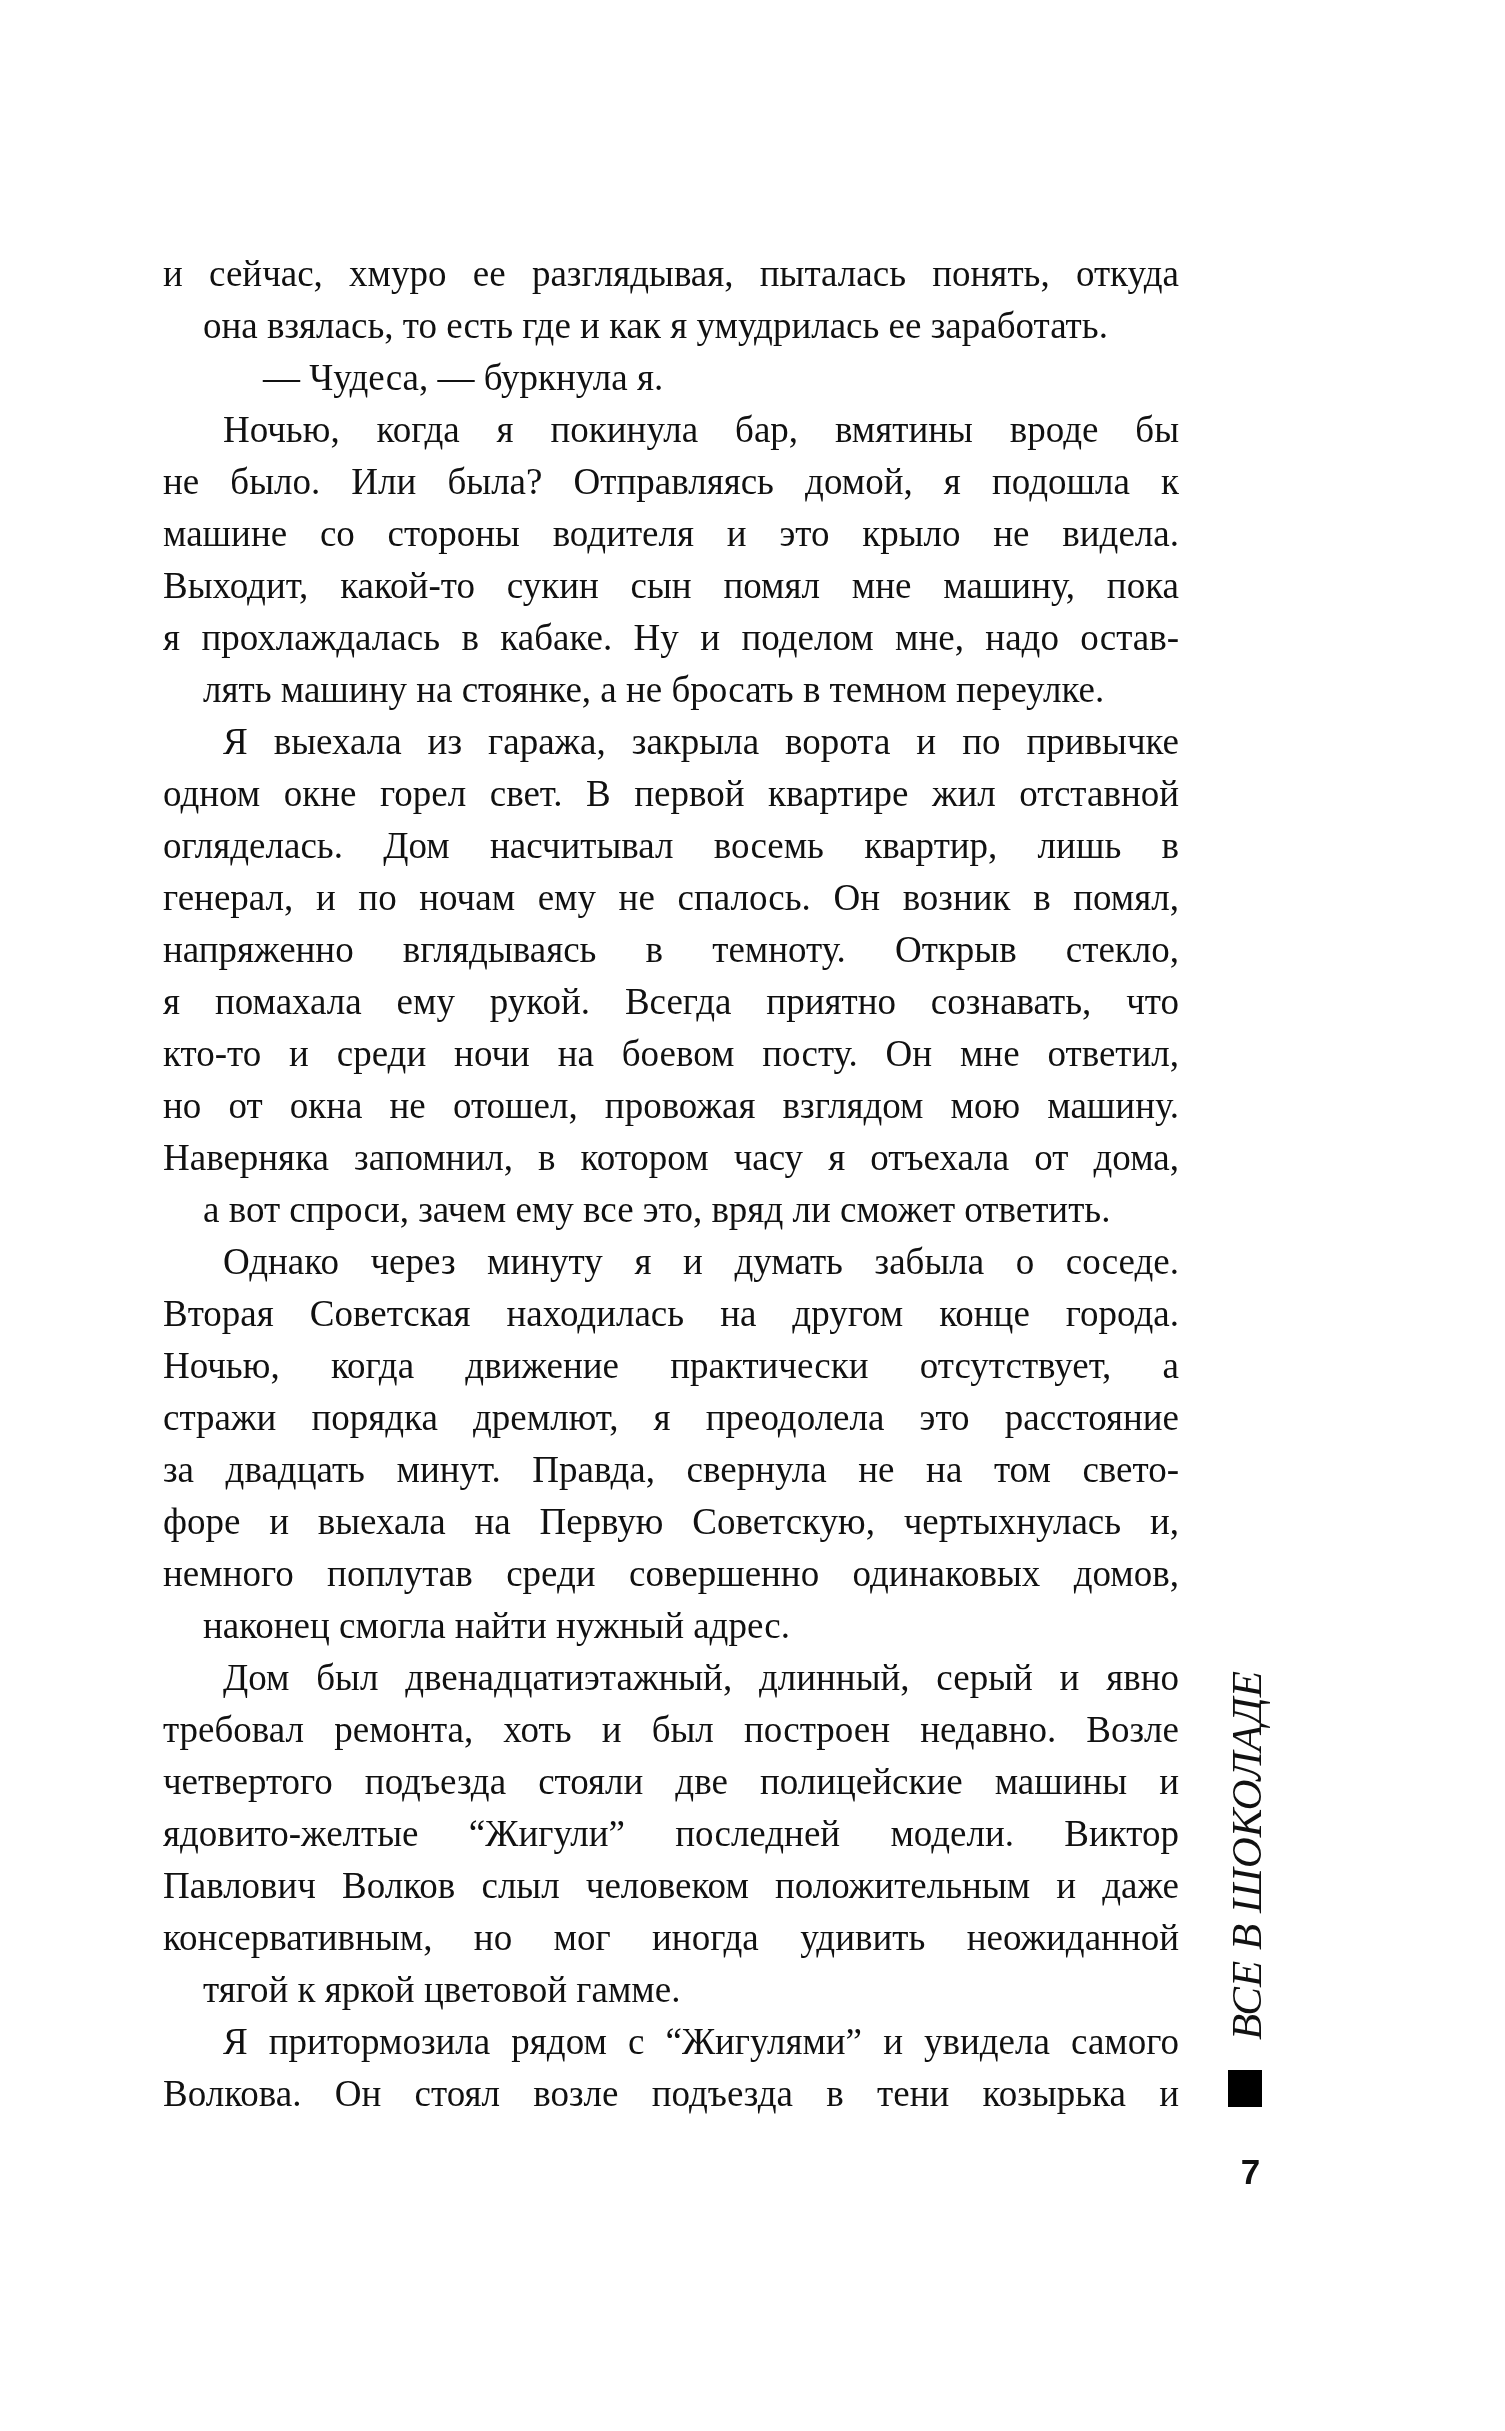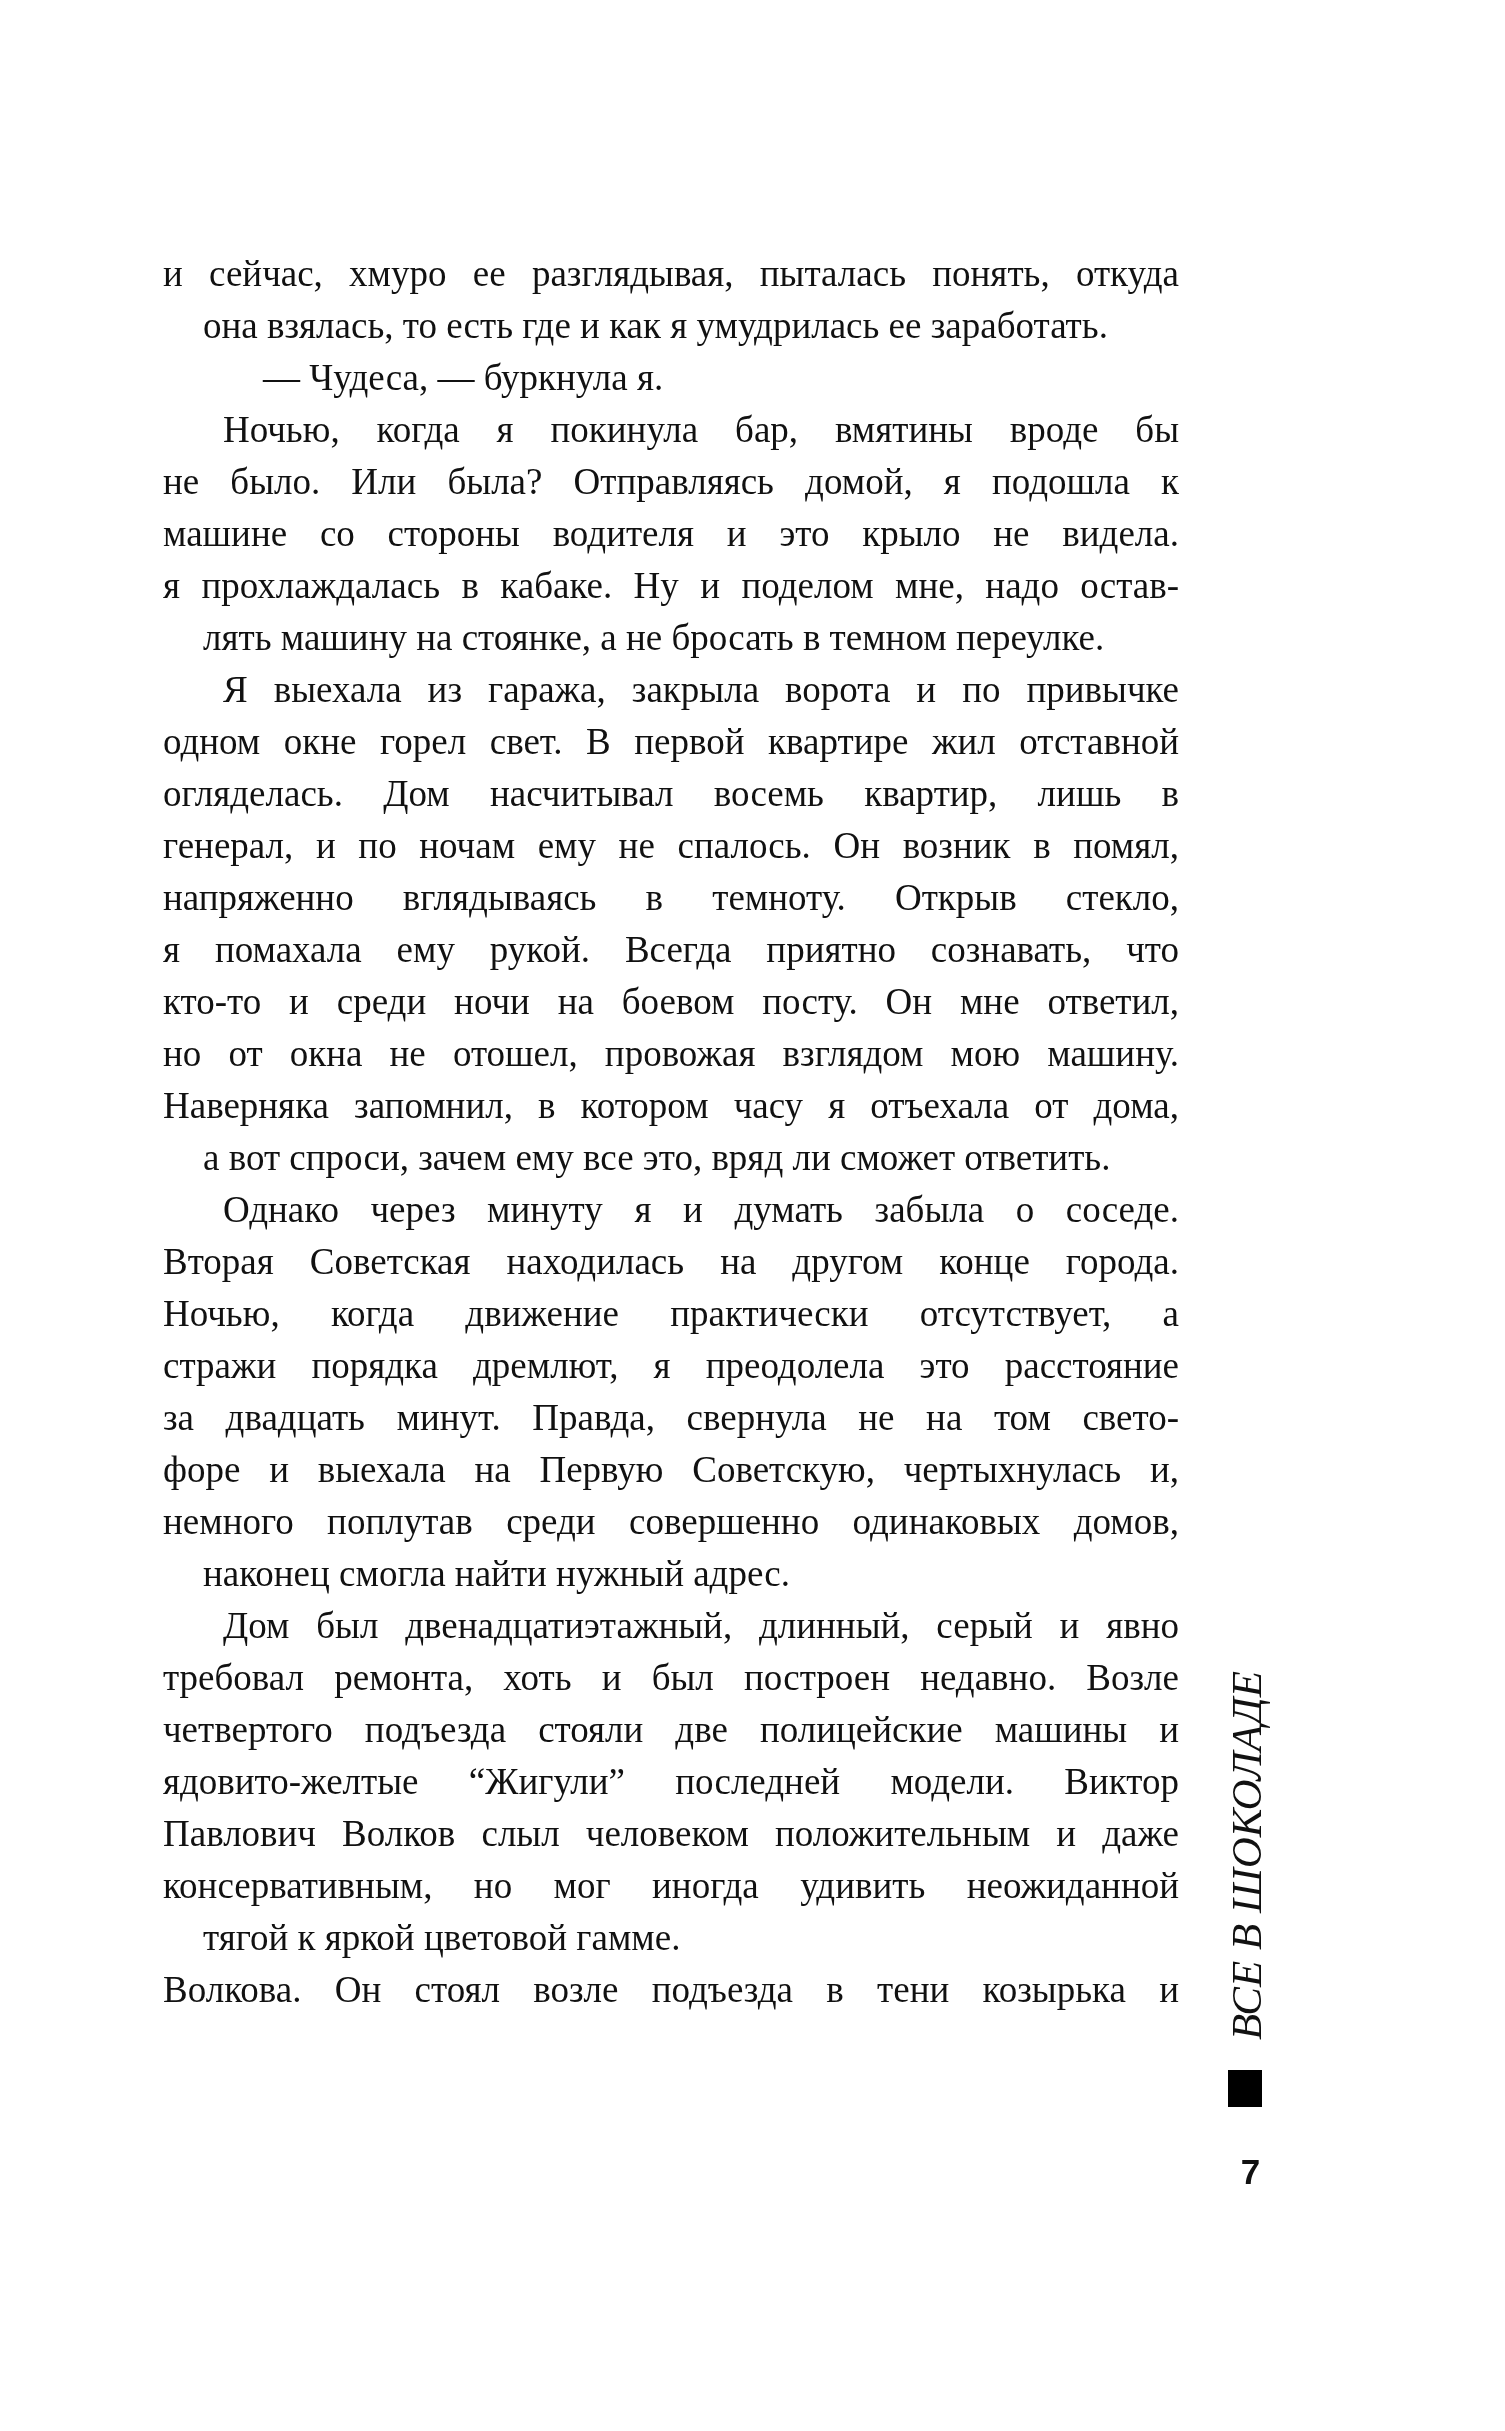--- a/index.html
+++ b/index.html
@@ -43,20 +43,21 @@
         <span class="line">и сейчас, хмуро ее разглядывая, пыталась понять, откуда</span>
         <span class="line last">она взялась, то есть где и как я умудрилась ее заработать.</span>
       </div>
       <div>
         <span class="line indent last">— Чудеса, — буркнула я.</span>
       </div>
       <div>
         <span class="line indent">Ночью, когда я покинула бар, вмятины вроде бы</span>
         <span class="line">не было. Или была? Отправляясь домой, я подошла к</span>
         <span class="line">машине со стороны водителя и это крыло не видела.</span>
+        <span class="line">Выходит, какой-то сукин сын помял мне машину, пока</span>
         <span class="line">я прохлаждалась в кабаке. Ну и поделом мне, надо остав-</span>
         <span class="line last">лять машину на стоянке, а не бросать в темном переулке.</span>
       </div>
       <div>
         <span class="line indent">Я выехала из гаража, закрыла ворота и по привычке</span>
         <span class="line">одном окне горел свет. В первой квартире жил отставной</span>
         <span class="line">огляделась. Дом насчитывал восемь квартир, лишь в</span>
         <span class="line">генерал, и по ночам ему не спалось. Он возник в помял,</span>
         <span class="line">напряженно вглядываясь в темноту. Открыв стекло,</span>
         <span class="line">я помахала ему рукой. Всегда приятно сознавать, что</span>
@@ -78,20 +79,21 @@
       <div>
         <span class="line indent">Дом был двенадцатиэтажный, длинный, серый и явно</span>
         <span class="line">требовал ремонта, хоть и был построен недавно. Возле</span>
         <span class="line">четвертого подъезда стояли две полицейские машины и</span>
         <span class="line">ядовито-желтые “Жигули” последней модели. Виктор</span>
         <span class="line">Павлович Волков слыл человеком положительным и даже</span>
         <span class="line">консервативным, но мог иногда удивить неожиданной</span>
         <span class="line last">тягой к яркой цветовой гамме.</span>
       </div>
       <div>
+        <span class="line indent">Я притормозила рядом с “Жигулями” и увидела самого</span>
         <span class="line">Волкова. Он стоял возле подъезда в тени козырька и</span>
       </div>
     </div>
 
   <div class="running-title">
     <span>ВСЕ В ШОКОЛАДЕ</span>
   </div>
   <div class="marker"></div>
   <div class="page-number">7</div>
 </div>

